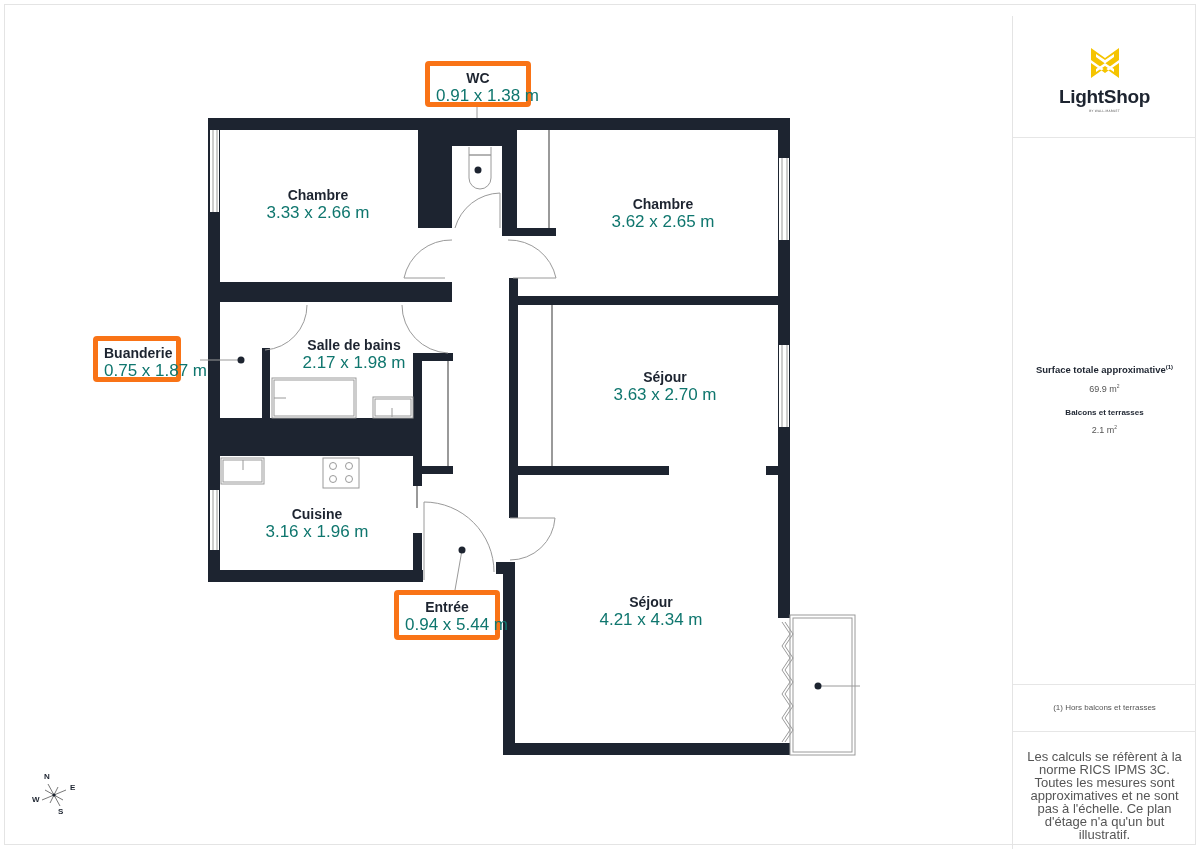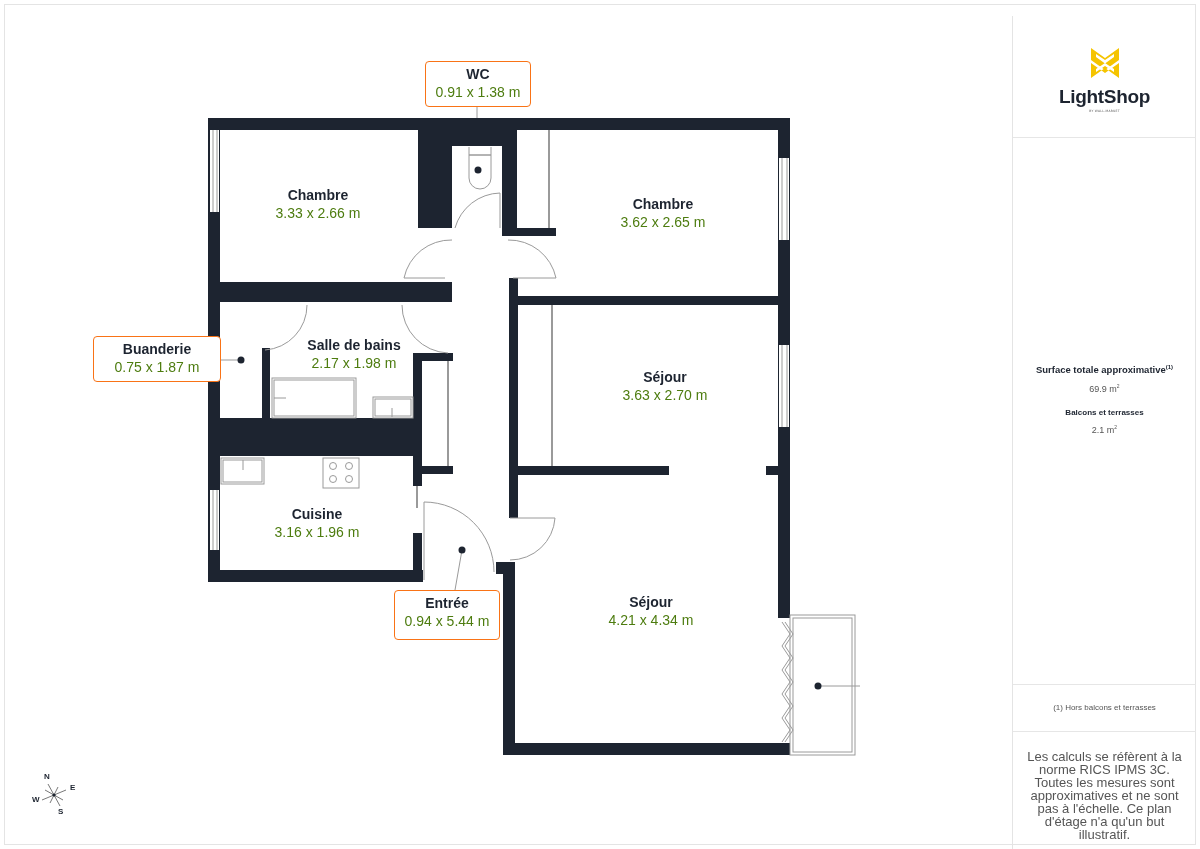--- a/index.html
+++ b/index.html
@@ -18,22 +18,22 @@
     .surface-val sup { font-size: 5px; }
     .balc-title { font-family: "Liberation Sans", sans-serif; font-weight: bold; font-size: 8px; color: #1d2430; margin-top: 14px; }
     .note { font-family: "Liberation Sans", sans-serif; font-size: 8px; color: #555; }
     .disclaimer { font-family: "Liberation Sans", sans-serif; font-size: 13px; color: #555; line-height: 13px; padding: 0 14px; }
     .giraffe { font-family: "Liberation Sans", sans-serif; font-size: 9px; color: #1d2430; margin-top: 24px; letter-spacing: 0.2px; }
     .giraffe b { font-weight: bold; }
 
     
     .room-label { position: absolute; text-align: center; transform: translateX(-50%); white-space: nowrap; }
     .room-name { font-family: "Liberation Sans", sans-serif; font-weight: bold; font-size: 14px; color: #1d2430; line-height: 18px; }
-    .room-dim { font-family: "Liberation Sans", sans-serif; font-size: 14px; color: #4d7c0f; line-height: 18px; }
-    .callout { position: absolute; background: #fff; border: 1px solid #f97316; border-radius: 4px; text-align: center; box-sizing: border-box; padding: 3px 6px; white-space: nowrap; }
+    .room-dim { font-family: "Liberation Sans", sans-serif; font-size: 17px; color: #0f766e; line-height: 18px; }
+    .callout { position: absolute; background: #fff; border: 5px solid #f97316; border-radius: 4px; text-align: center; box-sizing: border-box; padding: 3px 6px; white-space: nowrap; }
     .compass { position: absolute; left: 28px; top: 770px; width: 60px; height: 50px; }
     .compass span { position: absolute; font-family: "Liberation Sans", sans-serif; font-weight: bold; font-size: 8px; color: #1d2430; }
   </style>
 </head>
 <body>
 
 <div class="page-border"></div>
 
 <div class="plan">
   <svg width="1010" height="849" viewBox="0 0 1010 849" xmlns="http://www.w3.org/2000/svg">
@@ -184,21 +184,21 @@
   <div class="room-label" style="left:651px; top:593px;">
     <div class="room-name">Séjour</div>
     <div class="room-dim">4.21 x 4.34 m</div>
   </div>
 
   
   <div class="callout" style="left:425px; top:61px; width:106px; height:46px;">
     <div class="room-name">WC</div>
     <div class="room-dim">0.91 x 1.38 m</div>
   </div>
-  <div class="callout" style="left:93px; top:336px; width:128px; height:46px;">
+  <div class="callout" style="left:93px; top:336px; width:88px; height:46px;">
     <div class="room-name">Buanderie</div>
     <div class="room-dim">0.75 x 1.87 m</div>
   </div>
   <div class="callout" style="left:394px; top:590px; width:106px; height:50px;">
     <div class="room-name">Entrée</div>
     <div class="room-dim">0.94 x 5.44 m</div>
   </div>
 
   
   <div class="compass">

